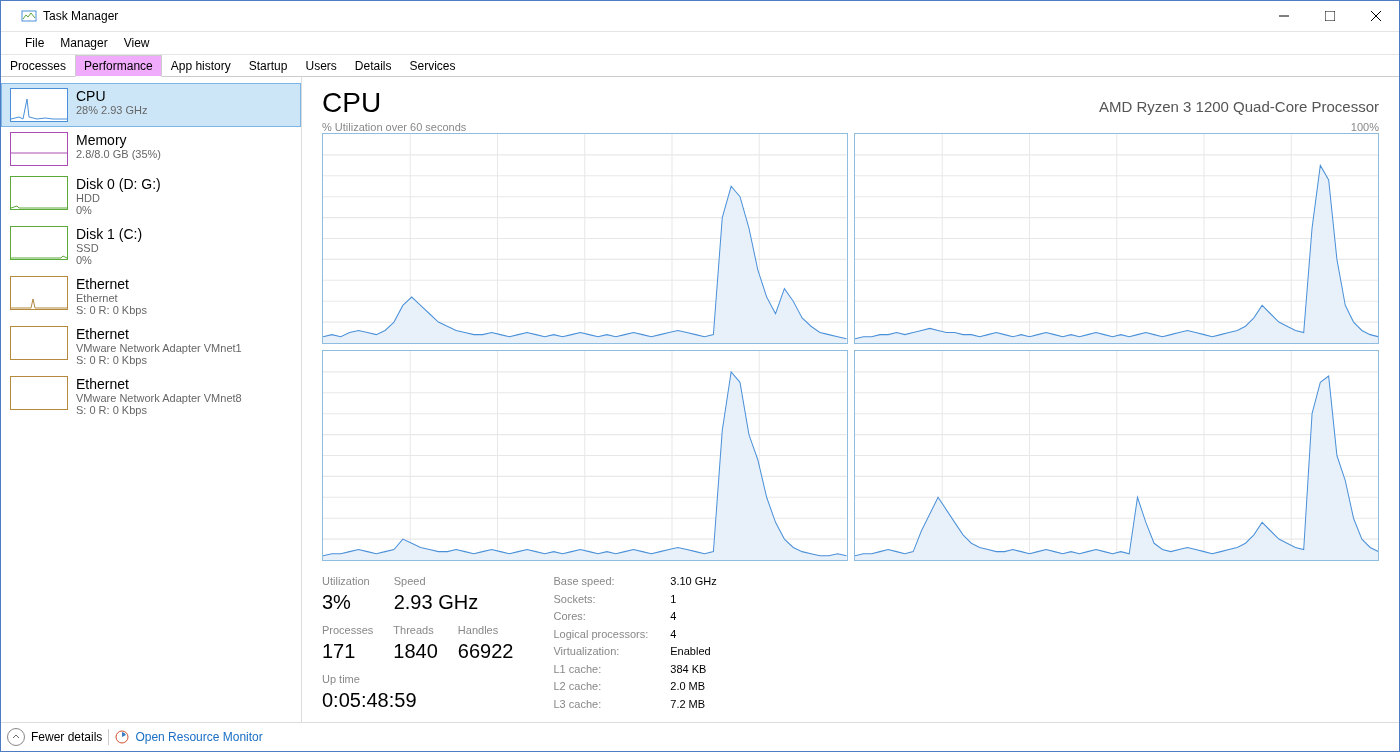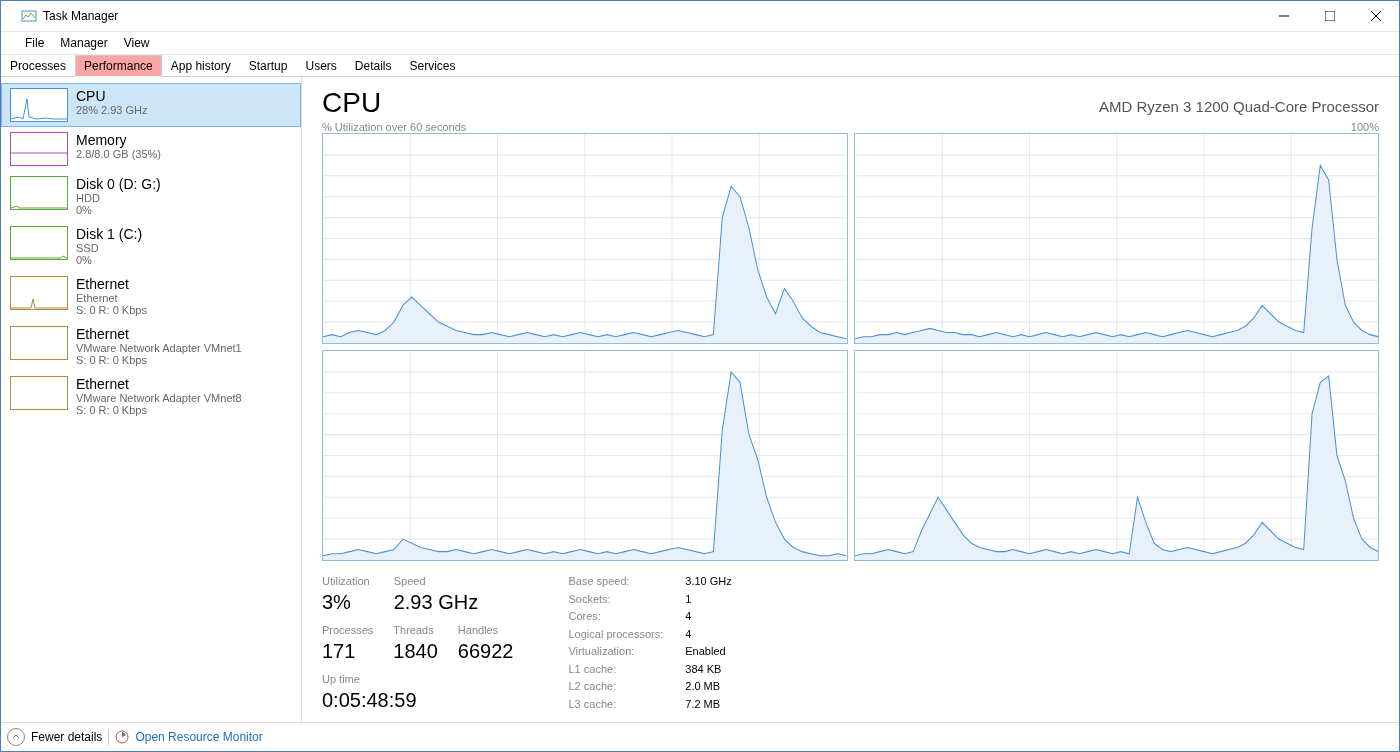--- a/index.html
+++ b/index.html
@@ -7,41 +7,41 @@
 .titlebar{height:30px;display:flex;align-items:center;padding-left:20px;border-bottom:1px solid #e5e5e5}
 .titlebar .icon{width:16px;height:16px;margin-right:6px}
 .title{font-size:12px}
 .win-controls{margin-left:auto;display:flex}
 .win-btn{width:46px;height:30px;display:flex;align-items:center;justify-content:center;font-family:inherit}
 .win-btn svg{stroke:#000;stroke-width:1;fill:none}
 .menubar{height:22px;display:flex;align-items:center;padding-left:16px;border-bottom:1px solid #e5e5e5}
 .menu-item{padding:2px 8px}
 .tabbar{display:flex;border-bottom:1px solid #ccc;background:#fff}
 .tab{padding:3px 8px;border:1px solid transparent;border-bottom:none;margin-bottom:-1px}
-.tab.active{border-color:#ccc;background:#fca5a5;border-bottom:1px solid #fff}
+.tab.active{border-color:#ccc;background:#f0abfc;border-bottom:1px solid #fff}
 .body{display:flex;flex:1;overflow:hidden}
 .sidebar{width:300px;border-right:1px solid #ddd;padding-top:6px;overflow:hidden}
 .side-item{display:flex;padding:4px 8px;align-items:flex-start;gap:8px;border:1px solid transparent}
 .side-item.active{background:#cde6f7;border:1px solid #7ab5e6}
 .thumb{width:56px;height:32px;border:1px solid;position:relative;background:#fff;flex-shrink:0}
 .thumb svg{position:absolute;inset:0}
 .side-text .t1{font-size:14px}
 .side-text .t2,.side-text .t3{font-size:11px;color:#666}
 .main{flex:1;display:flex;flex-direction:column;padding:10px 20px;overflow:hidden}
 .main-head{display:flex;align-items:baseline}
 .main-title{font-size:28px;font-weight:400;font-family:"Segoe UI Light","Segoe UI",sans-serif}
 .main-sub{margin-left:auto;font-size:15px;color:#555}
 .chart-head{display:flex;font-size:11px;color:#888;margin-top:2px}
 .chart-head .r{margin-left:auto}
 .charts{display:grid;grid-template-columns:1fr 1fr;grid-template-rows:1fr 1fr;gap:6px;flex:1;min-height:0}
 .chart{border:1px solid #8fbde0;position:relative;background:#fff}
 .chart .grid line{stroke:#e8e8e8;stroke-width:1}
 .chart path.area{fill:#e8f1f9;stroke:none}
 .chart path.line{fill:none;stroke:#4a90d9;stroke-width:1}
-.stats{display:flex;margin-top:14px;gap:55px;font-size:12px}
+.stats{display:flex;margin-top:14px;gap:40px;font-size:12px}
 .stat-col .lbl{color:#888;font-size:11px}
 .stat-col .big{font-size:20px;margin:4px 0 10px 0}
 .stat-table{display:grid;grid-template-columns:auto auto;column-gap:22px;row-gap:3px;font-size:11px}
 .stat-table .k{color:#888}
 .stat-table .v{color:#000}
 .footer{height:28px;border-top:1px solid #ddd;display:flex;align-items:center;padding:0 6px;gap:6px}
 .footer .sep{width:1px;height:16px;background:#ccc}
 .link{color:#1a6fc4}
 .circ{width:16px;height:16px;border:1px solid #888;border-radius:50%;display:flex;align-items:center;justify-content:center;font-size:10px;color:#666}
 .rm-icon{width:14px;height:14px}

